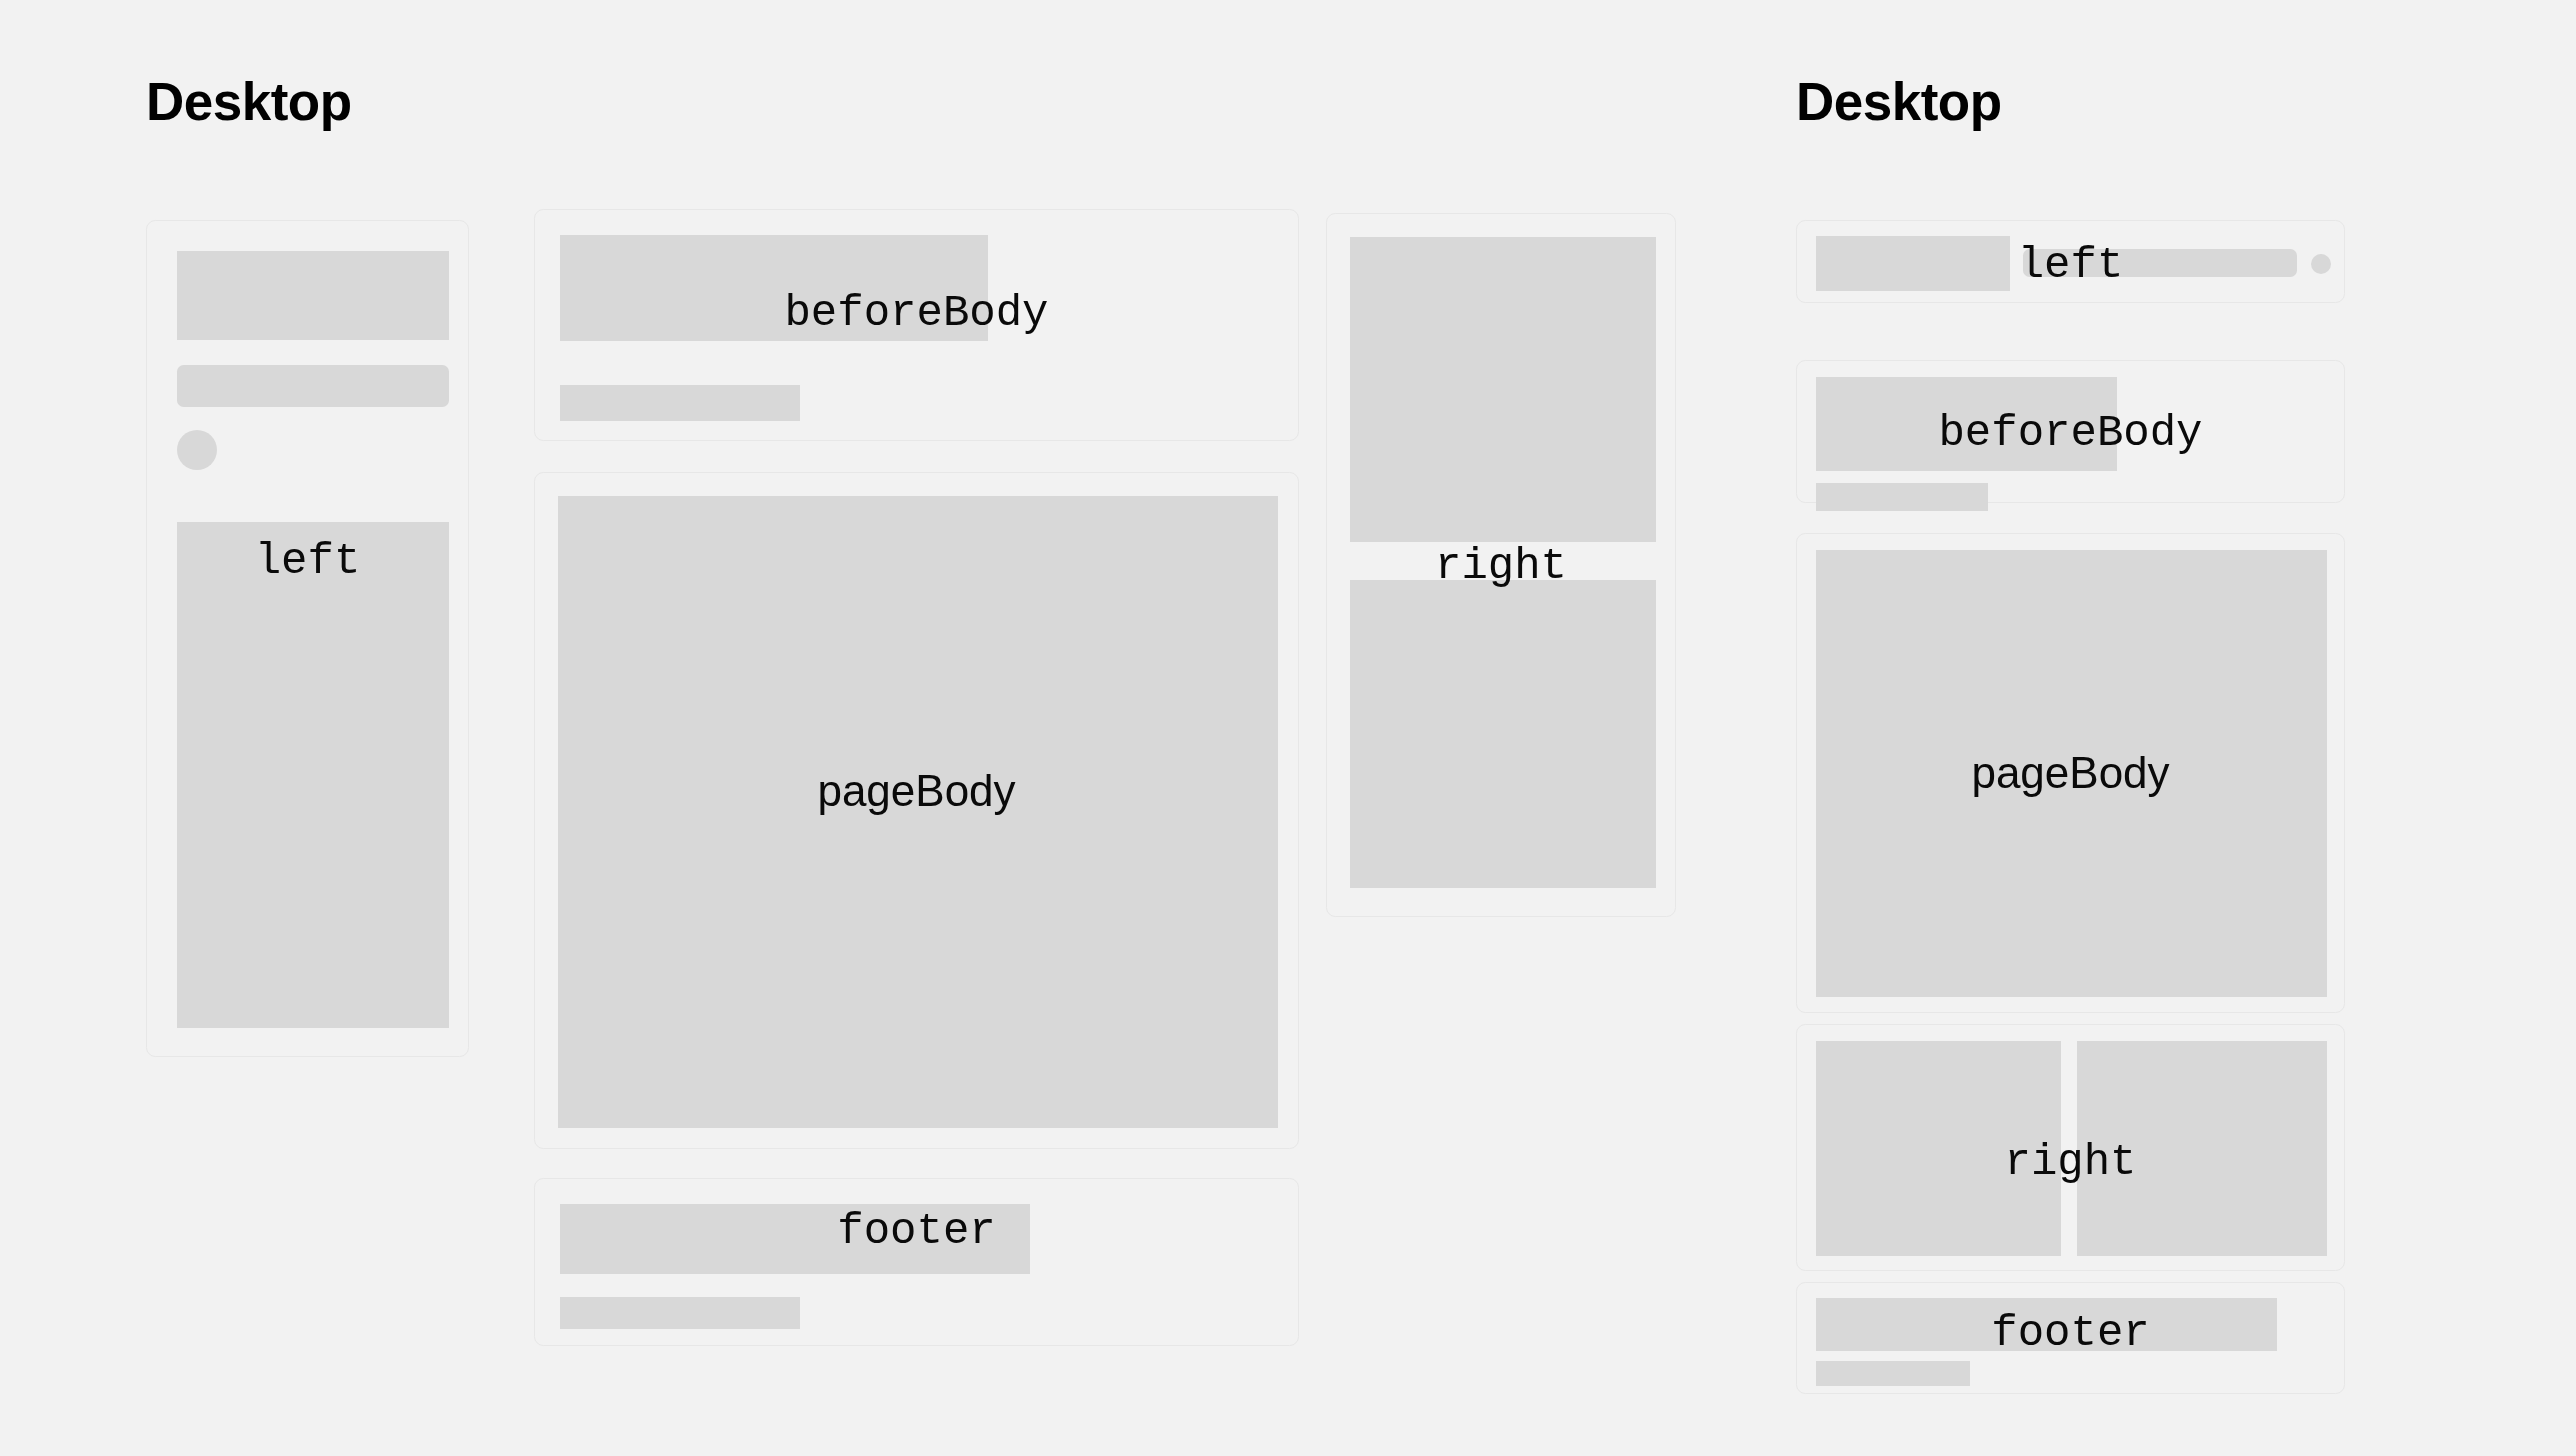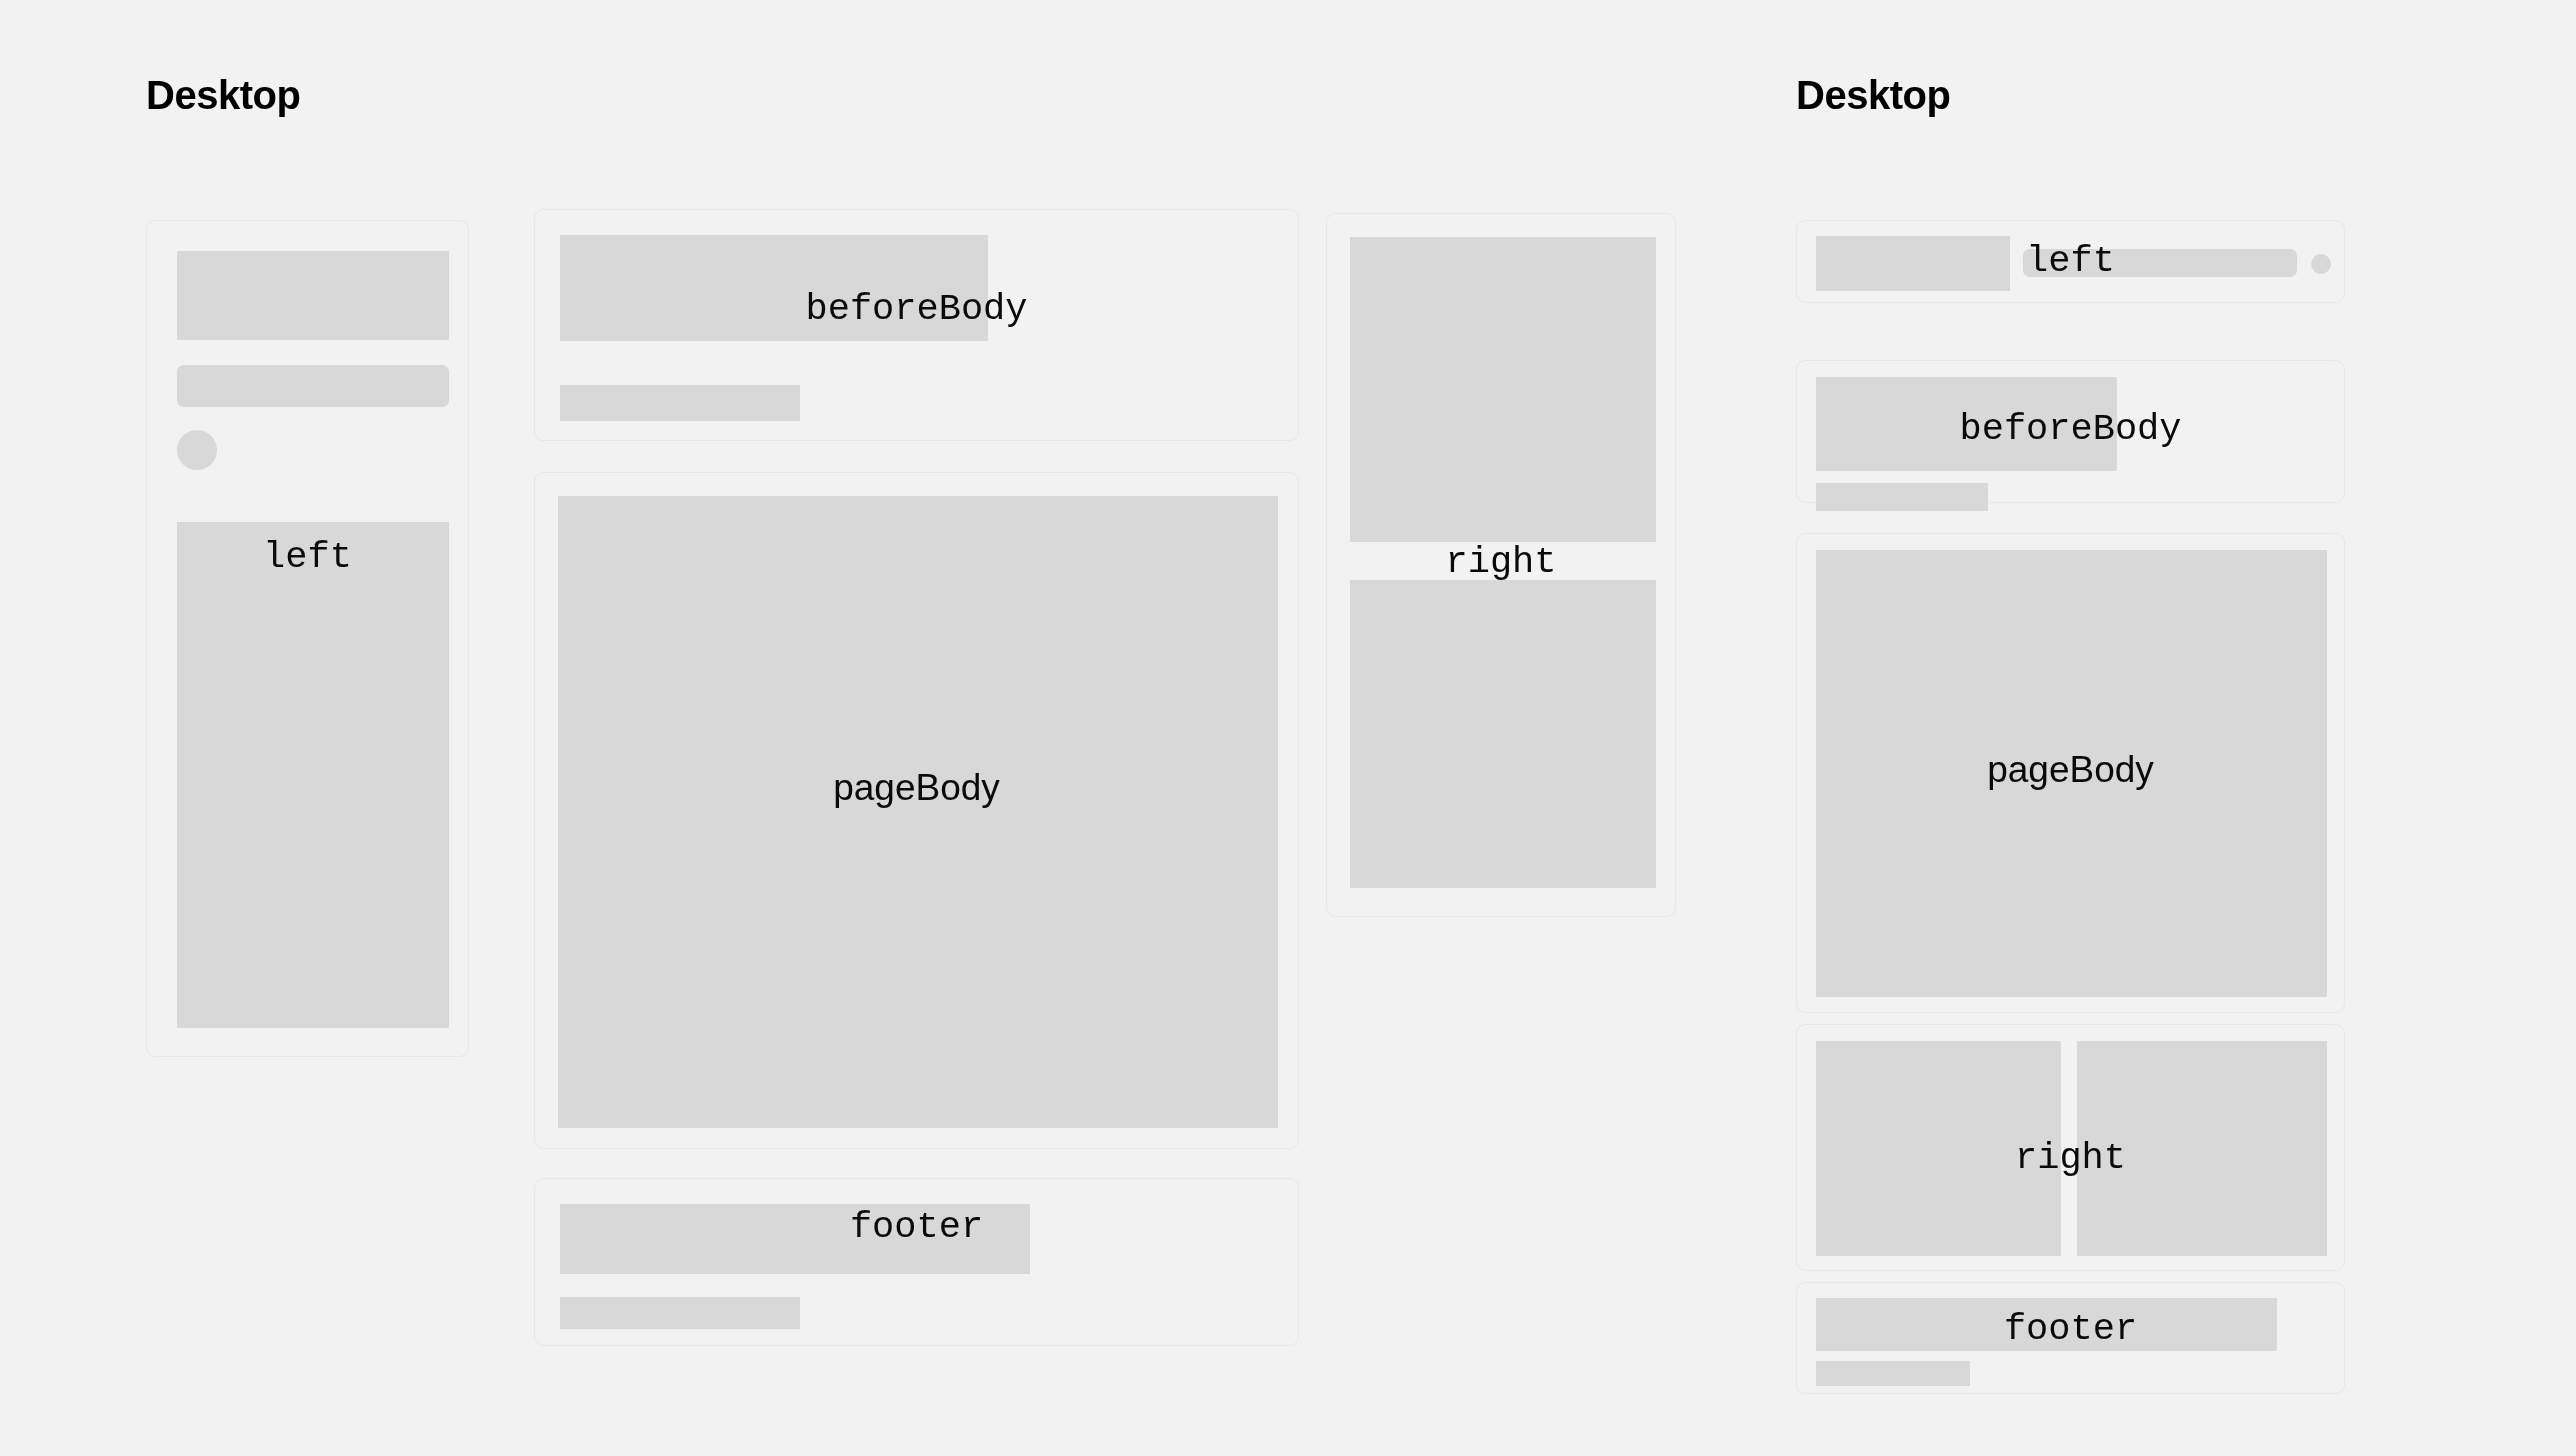--- a/index.html
+++ b/index.html
@@ -17,21 +17,21 @@
     width: 2576px;
     height: 1456px;
     background: #f2f2f2;
   }
 
   
   .section-title {
     position: absolute;
     font-family: "Liberation Sans", sans-serif;
     font-weight: 700;
-    font-size: 40px;
+    font-size: 53px;
     line-height: 1;
     letter-spacing: -0.5px;
     color: #010101;
     white-space: nowrap;
   }
   #title-desktop { left: 146px; top: 75px; }
   #title-mobile  { left: 1796px; top: 75px; }
 
   
   .panel {
@@ -47,21 +47,21 @@
     background: #d8d8d8;
   }
   .sk-rect   { border-radius: 0; }
   .sk-bar    { border-radius: 6.6px; }
   .sk-circle { border-radius: 50%; }
 
   
   .region-label {
     position: absolute;
     font-family: "Liberation Mono", "DejaVu Sans Mono", monospace;
-    font-size: 37px;
+    font-size: 44px;
     line-height: 1;
     color: #0a0a0a;
     white-space: nowrap;
     text-align: center;
     pointer-events: none;
   }
   .region-label.mono-sans {
     font-family: "Liberation Sans", sans-serif;
   }
 

